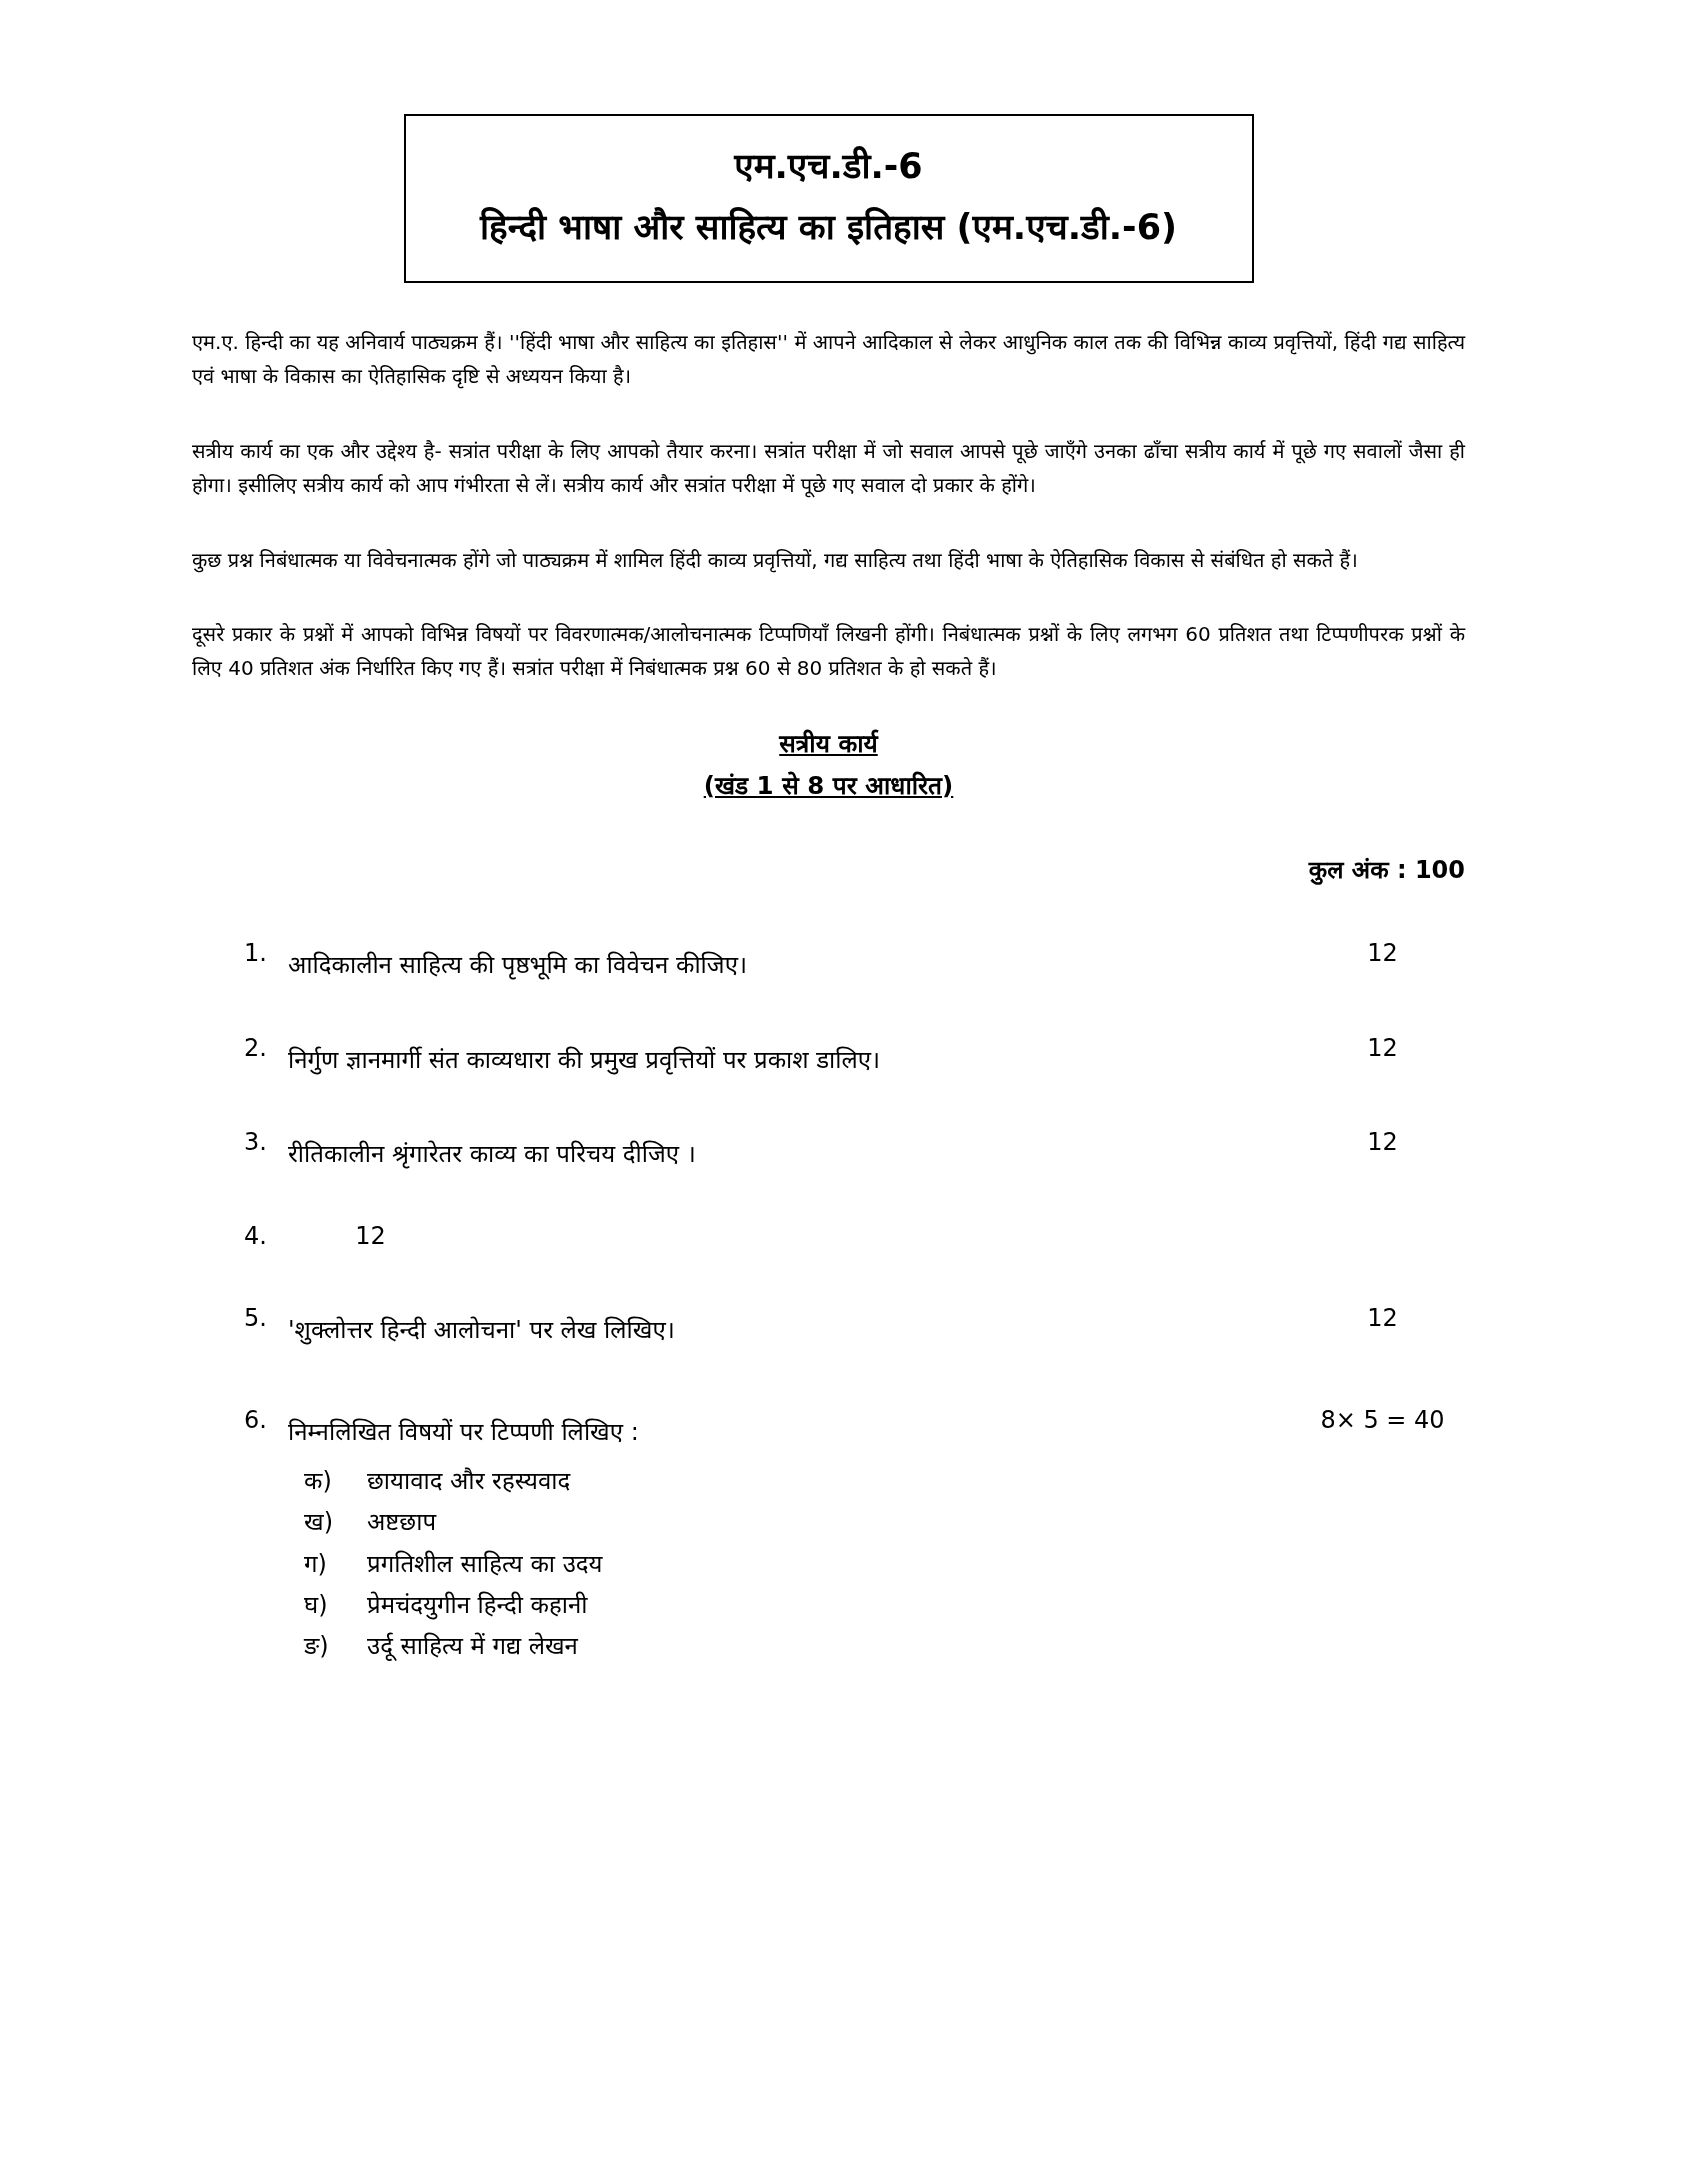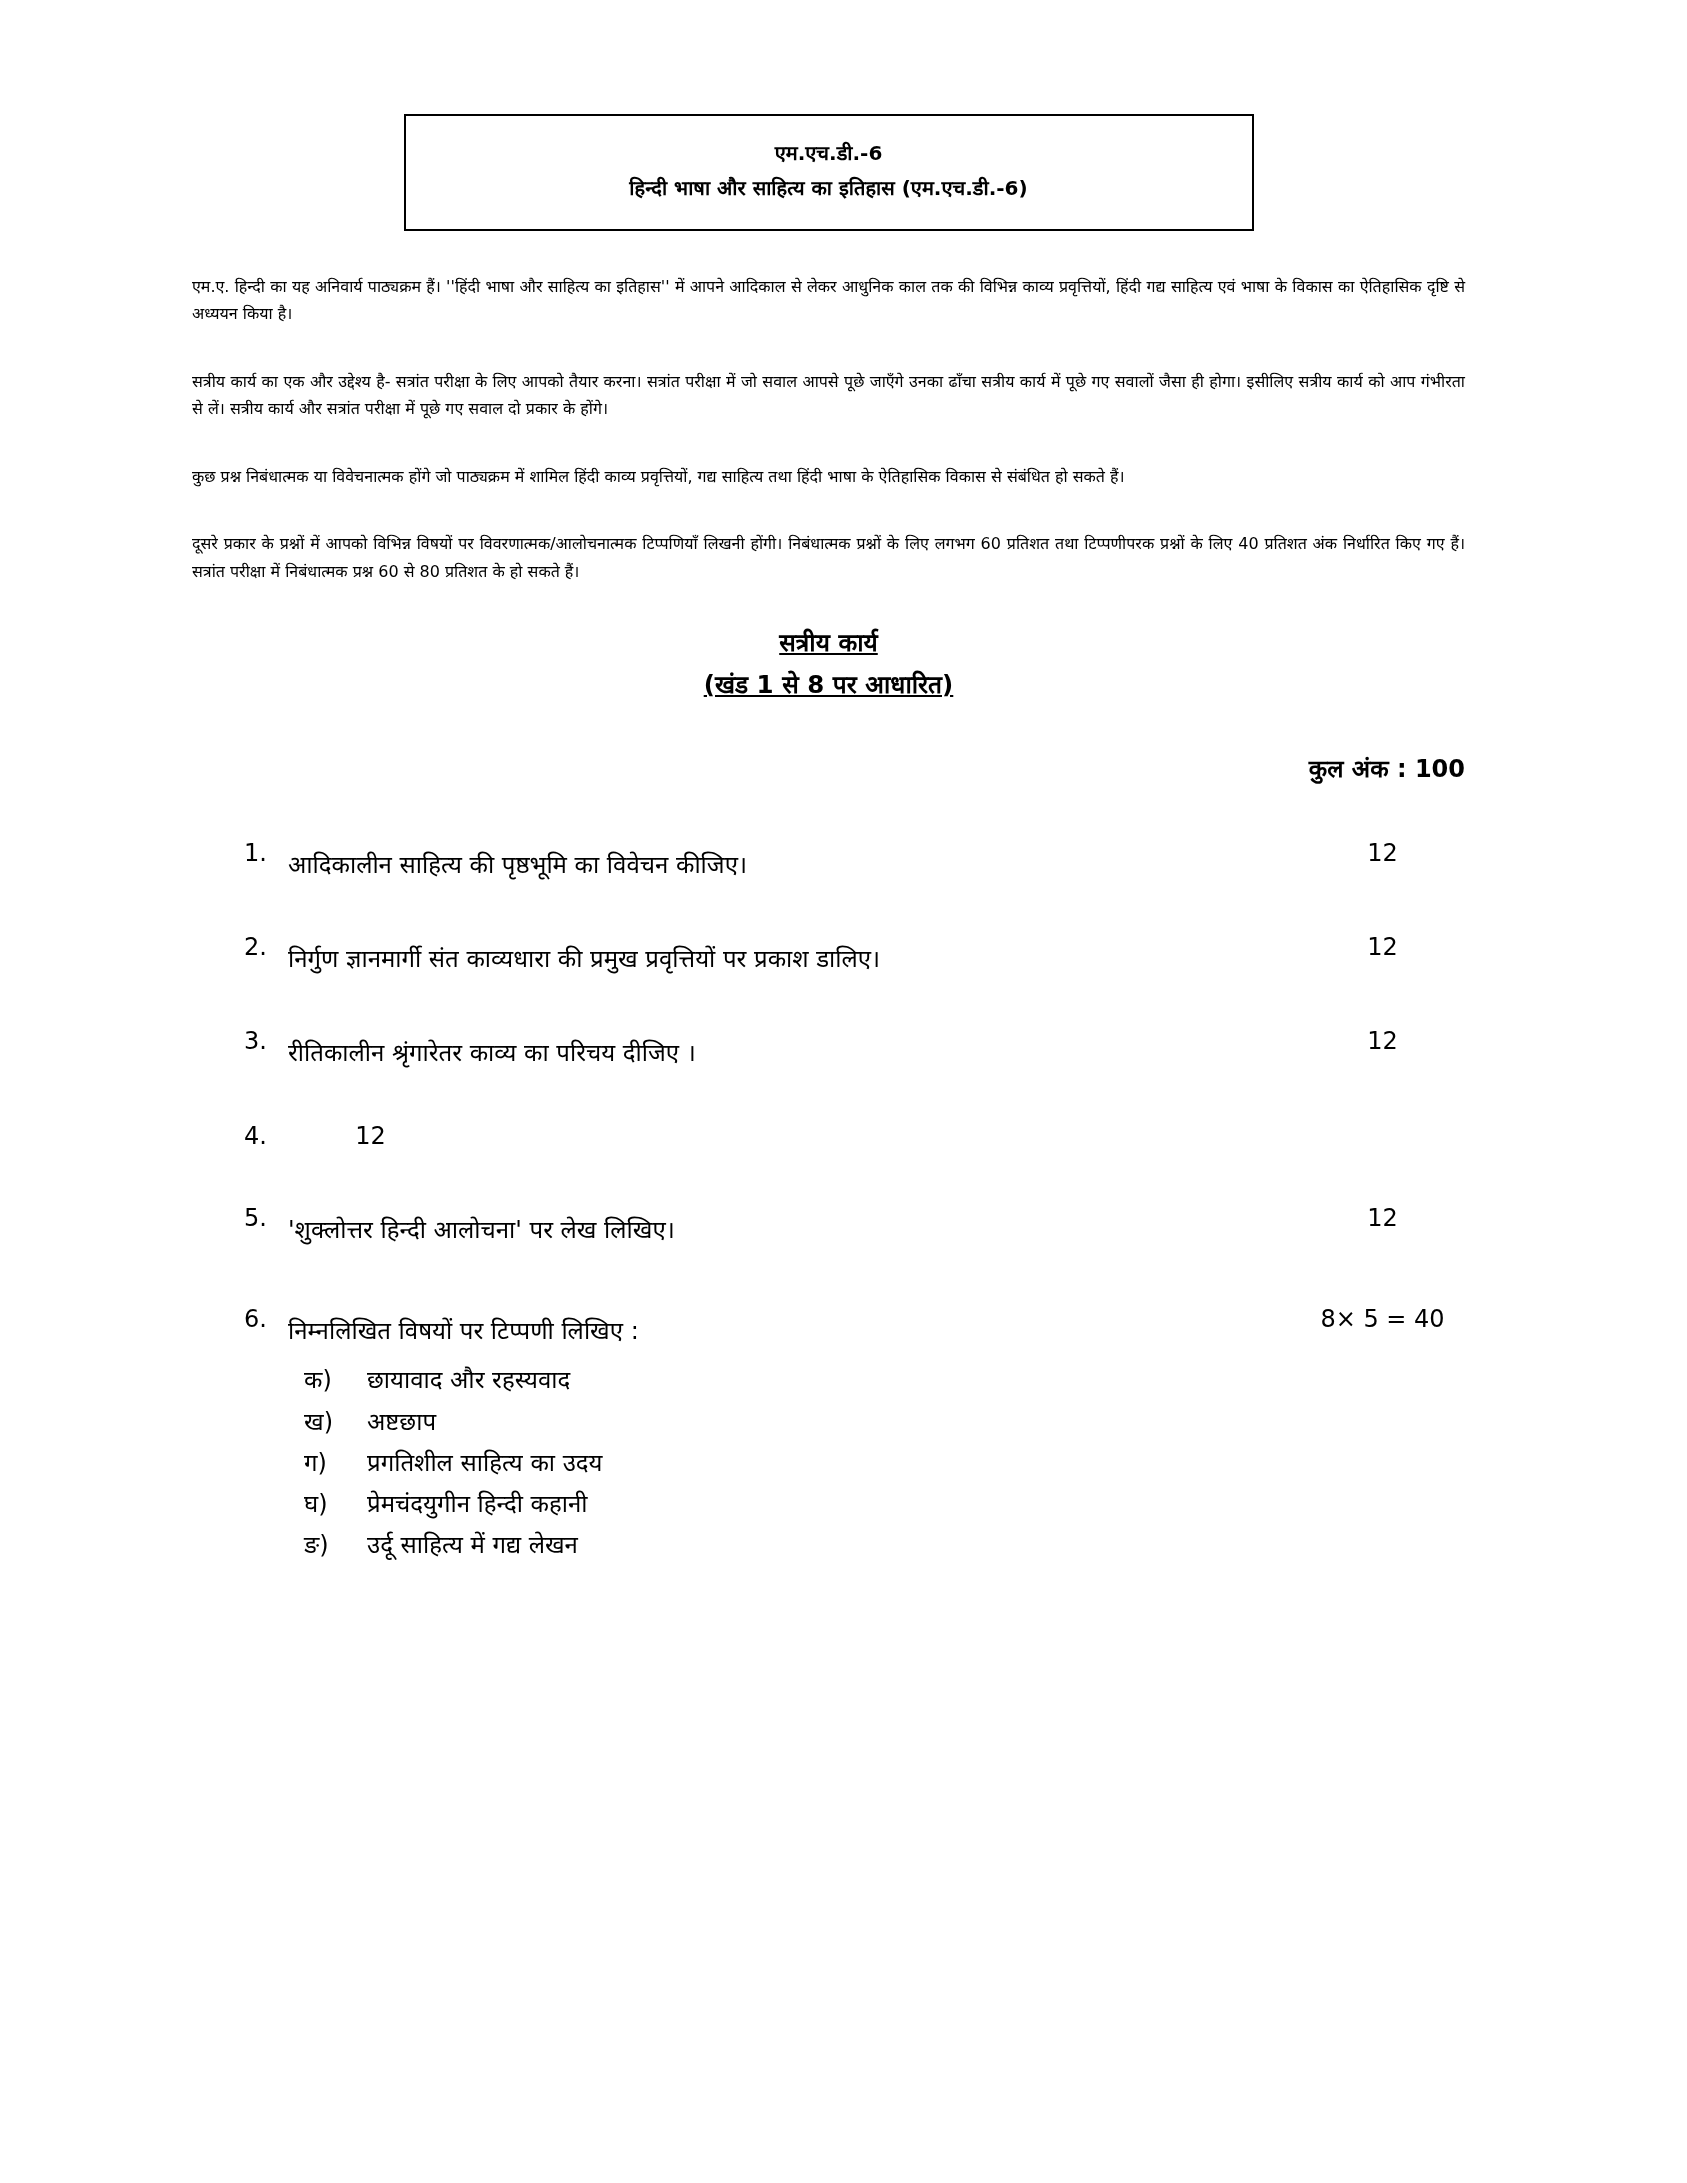--- a/index.html
+++ b/index.html
@@ -17,25 +17,25 @@
     padding: 114px 222px 0 192px;
     background: #ffffff;
   }
   .header-box {
     width: 850px;
     margin: 0 auto;
     border: 2px solid #000000;
     text-align: center;
     padding: 20px 16px 22.5px 16px;
     font-weight: bold;
-    font-size: 20px;
+    font-size: 35px;
     line-height: 1.75;
   }
   .para {
-    font-size: 16px;
+    font-size: 20px;
     line-height: 1.72;
     text-align: justify;
     margin-top: 40px;
   }
   .para.first { margin-top: 42px; }
   .section-head {
     margin-top: 37px;
     text-align: center;
     font-weight: bold;
     font-size: 24.5px;

